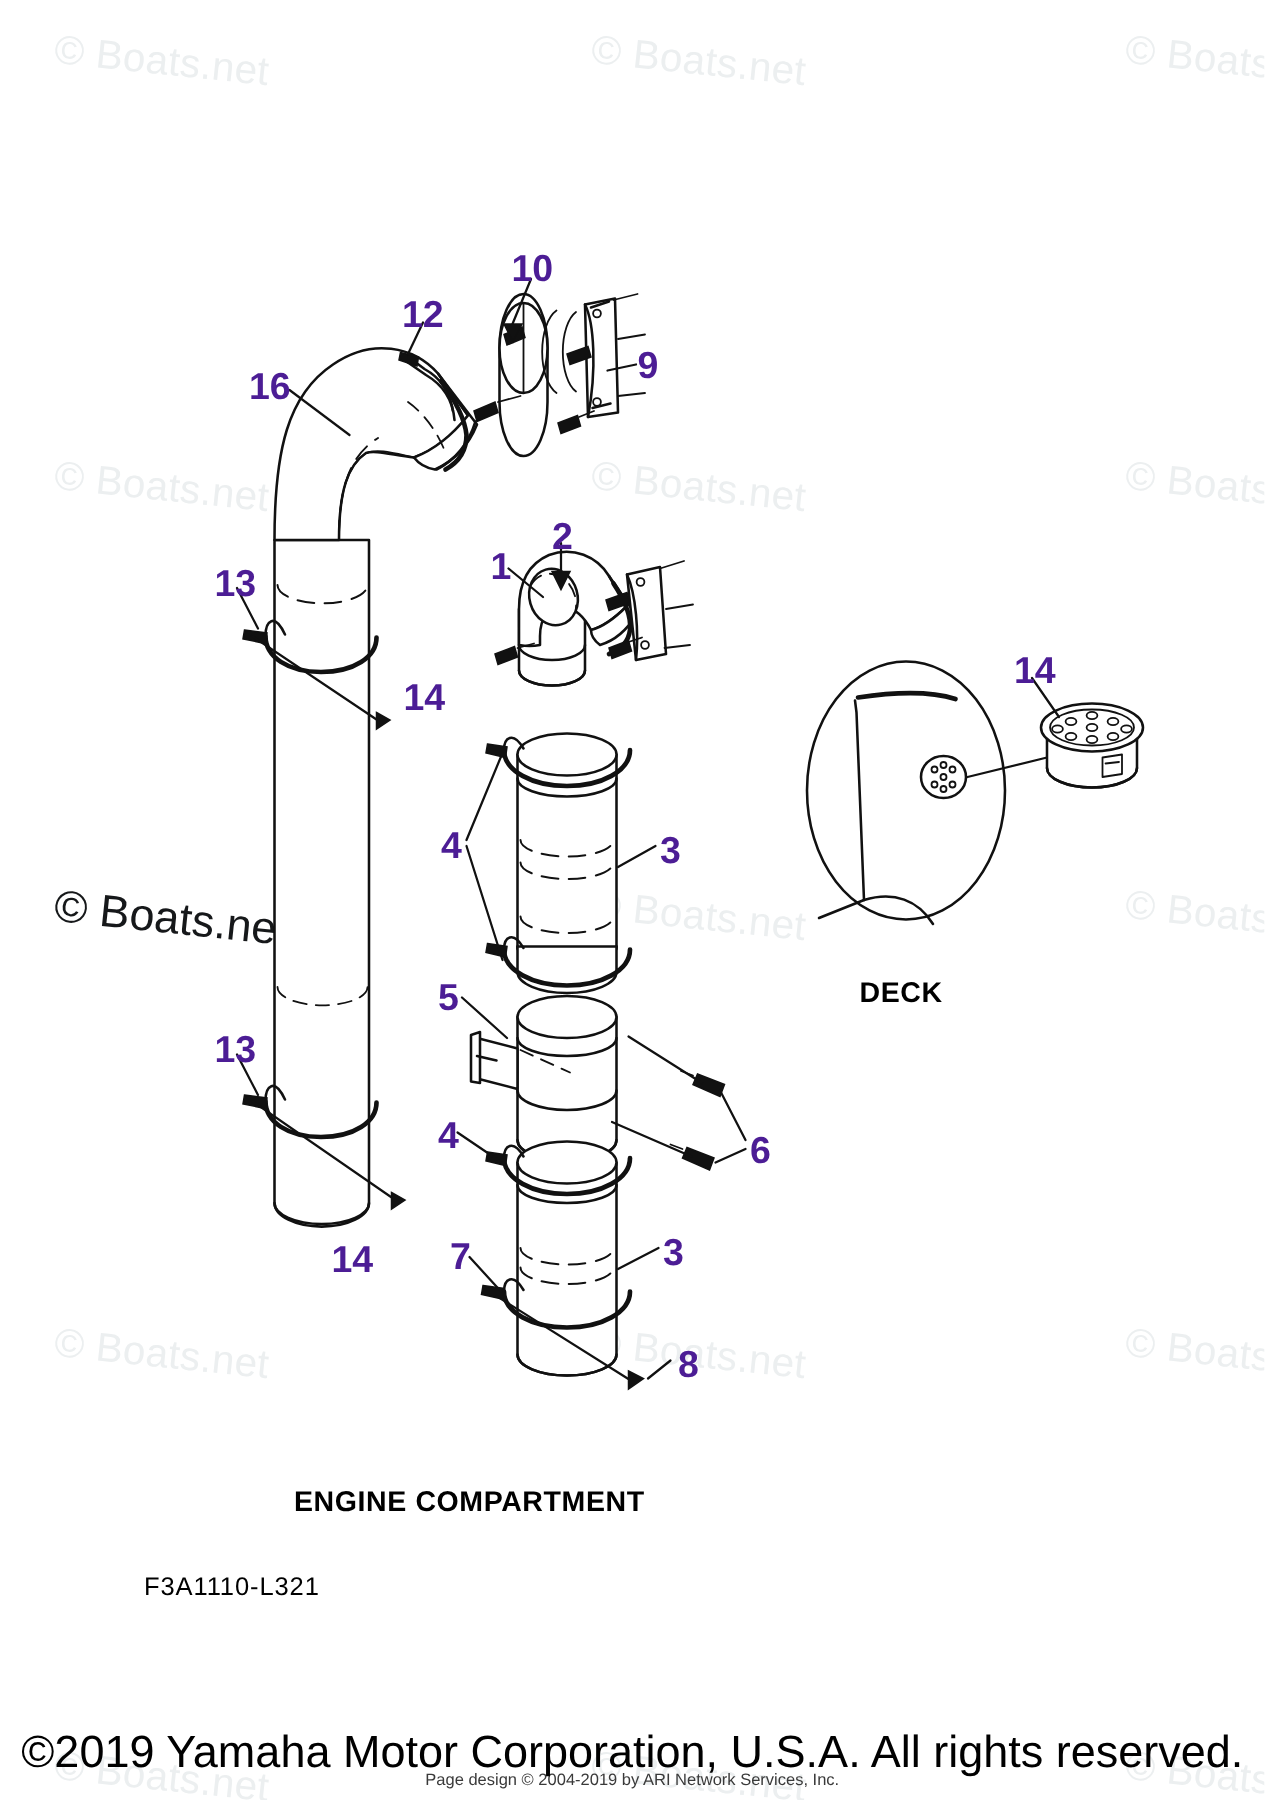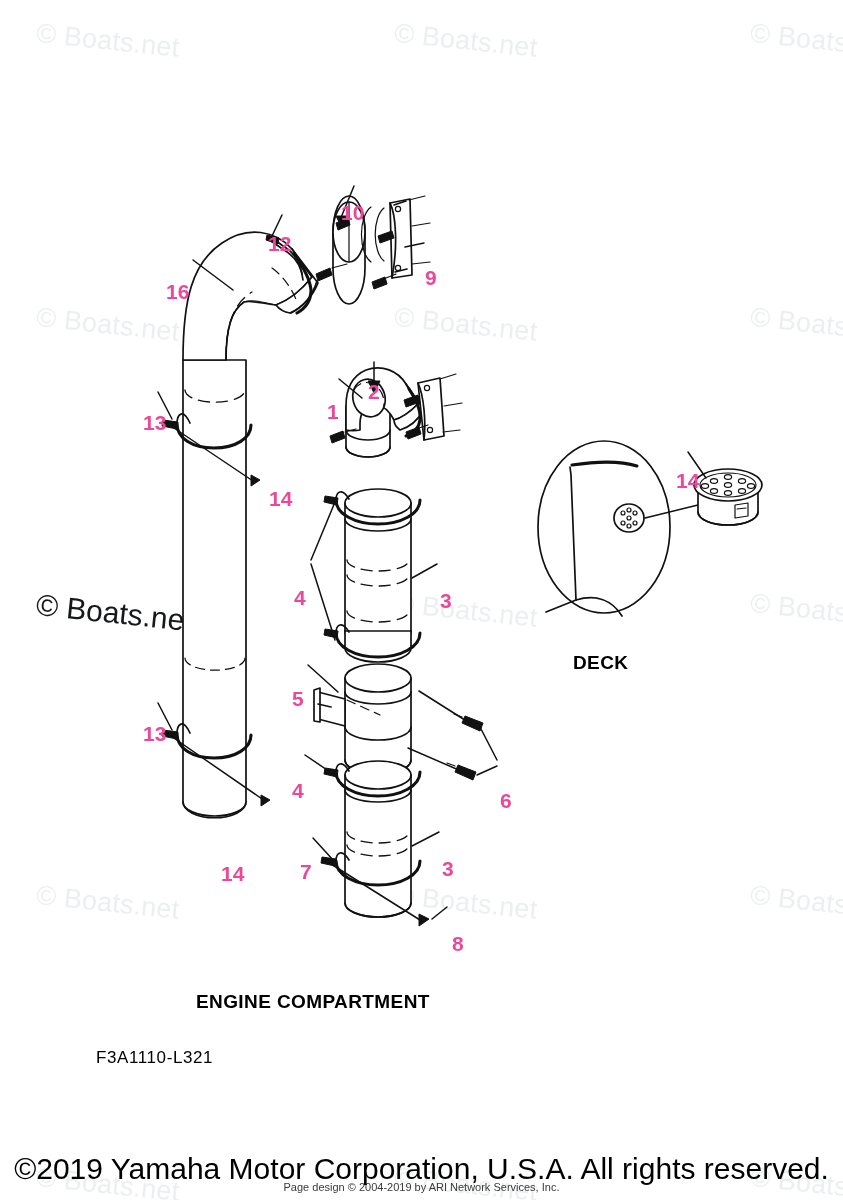--- a/index.html
+++ b/index.html
@@ -53,26 +53,25 @@
     top: 0;
     width: 843px;
     height: 1200px;
     z-index: 7;
   }
   
   .callout {
     position: absolute;
     font-family: "Liberation Sans", sans-serif;
     font-weight: bold;
-    font-size: 21px;
+    font-size: 25px;
     line-height: 1;
-    color: #ec4899;
+    color: #4c1d95;
     z-index: 10;
     white-space: nowrap;
-    margin-top: 35px;
   }
   .section-label {
     position: absolute;
     font-family: "Liberation Sans", sans-serif;
     font-weight: bold;
     font-size: 19px;
     letter-spacing: 0.4px;
     color: #000;
     z-index: 10;
     white-space: nowrap;

